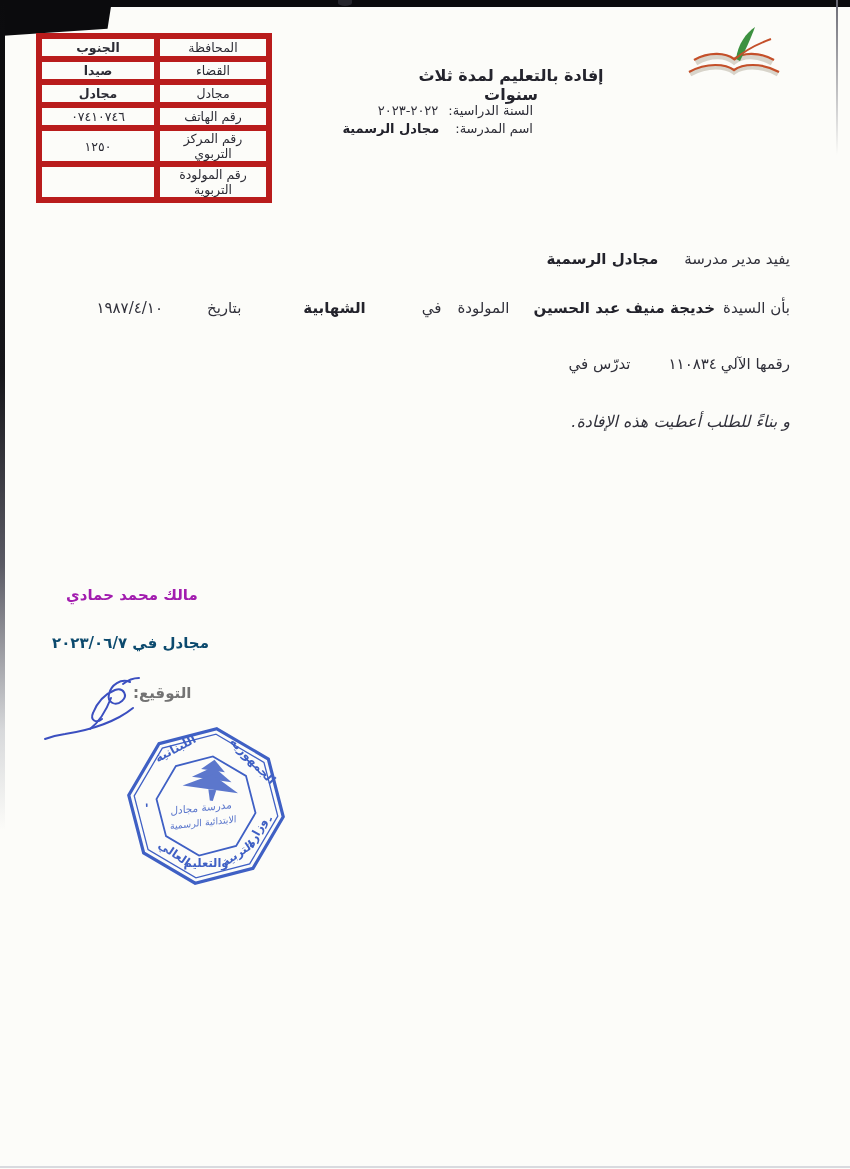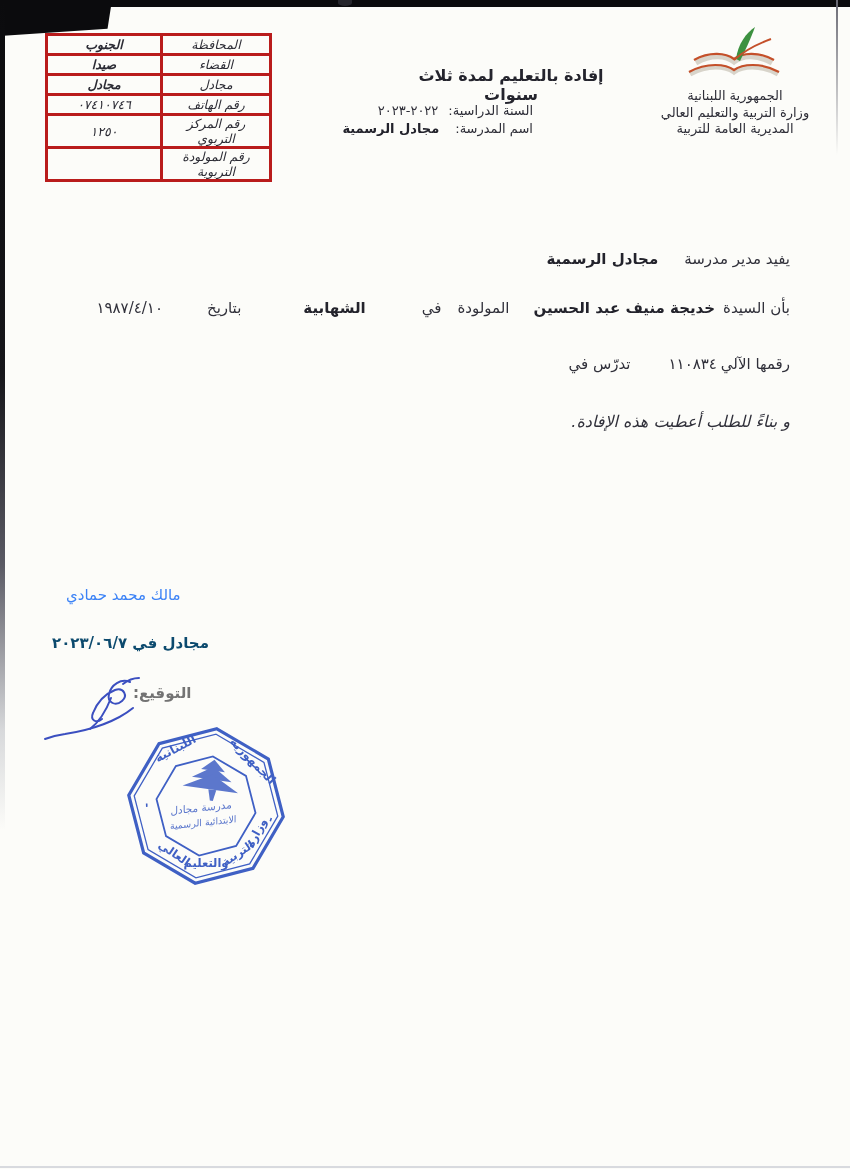--- a/index.html
+++ b/index.html
@@ -27,40 +27,40 @@
   
   .cert-title{position:absolute;top:66px;left:405px;width:212px;text-align:center;
     font-size:16px;font-weight:bold;color:#24242d;}
   .cert-meta{position:absolute;top:102px;right:317px;font-size:13px;color:#2d2d37;}
   .cert-meta .row{display:flex;direction:rtl;align-items:baseline;line-height:17.5px;}
   .cert-meta .row.r1{column-gap:10px;}
   .cert-meta .row.r2{column-gap:16px;}
 
   
   .info-table{position:absolute;top:33px;right:578px;border-collapse:collapse;direction:rtl;}
-  .info-table td{border:3px solid #b91c1c;height:17px;padding:0 3px;
-    font-size:12.5px;text-align:center;color:#2c2c35;vertical-align:middle;font-style:italic;}
+  .info-table td{border:6px solid #b91c1c;height:17px;padding:0 3px;
+    font-size:12.5px;text-align:center;color:#2c2c35;vertical-align:middle;}
   .info-table td.lbl{width:100px;}
   .info-table td.val{width:106px;}
   .b{font-weight:bold;color:#23232c;}
 
   
   .bline{position:absolute;right:60px;display:flex;direction:rtl;align-items:baseline;
     font-size:15px;white-space:nowrap;color:#30303a;}
   .line1{top:250px;column-gap:26px;}
   .line2{top:299px;}
   .line3{top:355px;}
   .line4{top:412px;font-size:16px;font-style:italic;}
   .pair{display:flex;direction:rtl;column-gap:8px;align-items:baseline;}
   .ml24{margin-left:24px}.ml16{margin-left:16px}.ml56{margin-left:56px}
   .ml62{margin-left:62px}.ml44{margin-left:44px}.ml8{margin-left:4px}
   .ml38{margin-left:38px}.ml7{margin-left:7px}
 
   
-  .sig-name{position:absolute;top:586px;left:66px;font-size:15px;font-weight:normal;color:#3b82f6;direction:rtl;}
+  .sig-name{position:absolute;top:586px;left:66px;font-size:15px;font-weight:bold;color:#a21caf;direction:rtl;}
   .sig-date{position:absolute;top:634px;left:52px;font-size:15px;font-weight:bold;color:#0c4a6e;direction:rtl;}
   .sig-label{position:absolute;top:684px;left:133px;font-size:15px;font-weight:bold;color:#737373;direction:rtl;}
   .sig-svg{position:absolute;left:35px;top:670px;}
   .stamp-svg{position:absolute;left:120px;top:724px;opacity:.92;}
 </style>
 </head>
 <body>
 
 <div class="page" dir="rtl">
 
@@ -73,25 +73,20 @@
 
   <div class="gov-header">
     <svg class="logo-svg" width="118" height="62" viewBox="0 0 118 62">
       <path d="M20,39 C36,30 50,32 58,38 C66,32 80,30 96,39" fill="none" stroke="#b9b2a4" stroke-width="5" opacity="0.55"></path>
       <path d="M18,36 C34,27 50,29 58,35 C66,29 82,27 98,36" fill="none" stroke="#c4502a" stroke-width="2.2"></path>
       <path d="M14,50 C32,40 50,42 58,48 C66,42 84,40 102,50" fill="none" stroke="#b9b2a4" stroke-width="5" opacity="0.55"></path>
       <path d="M13,48 C31,38 50,40 58,46 C66,40 85,38 103,48" fill="none" stroke="#c4502a" stroke-width="2.2"></path>
       <path d="M60,35 C62,20 70,9 79,3 C75,14 69,27 64,37 Z" fill="#3d9140"></path>
       <path d="M58,36 C70,25 84,19 95,15" fill="none" stroke="#c4502a" stroke-width="2"></path>
     </svg>
-    <div class="lines">
-      <div>الجمهورية اللبنانية</div>
-      <div>وزارة التربية والتعليم العالي</div>
-      <div>المديرية العامة للتربية</div>
-    </div>
   </div>
 
   <div class="cert-title">إفادة بالتعليم لمدة ثلاث سنوات</div>
   <div class="cert-meta">
     <div class="row r1">
       <span>السنة الدراسية:</span>
       <span>٢٠٢٢-٢٠٢٣</span>
     </div>
     <div class="row r2">
       <span>اسم المدرسة:</span>

